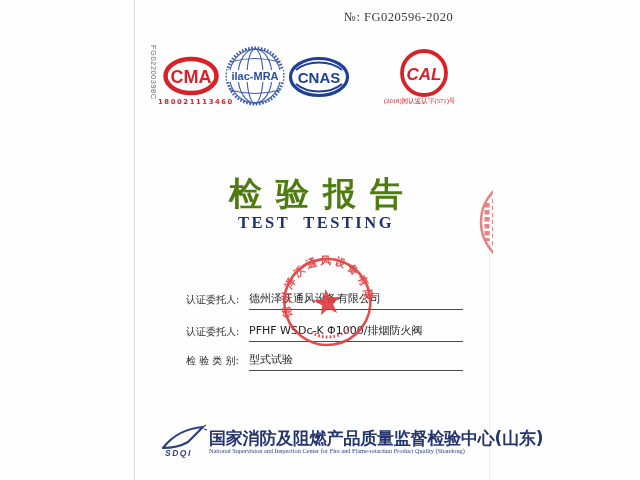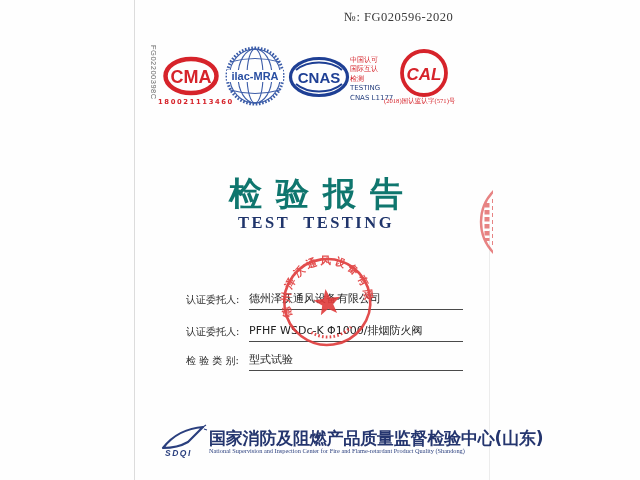--- a/index.html
+++ b/index.html
@@ -13,21 +13,21 @@
   .report-no{left:344px;top:10px;font-family:"Liberation Serif",serif;font-size:12.5px;color:#3a3a3a;letter-spacing:.5px;}
 
   .side-code{left:149px;top:45px;writing-mode:vertical-rl;font-size:7.5px;color:#6a6a6a;letter-spacing:.5px;font-family:"Liberation Sans",sans-serif;}
 
   .cma-num{left:158px;top:98px;width:62px;text-align:center;font-size:6.8px;color:#d6232a;letter-spacing:1.6px;font-weight:bold;}
   .cnas-cap{left:350px;top:56px;font-size:7px;line-height:9.4px;}
   .cnas-cap .cn{color:#d6232a;}
   .cnas-cap .en{color:#27407f;}
   .cal-note{left:384px;top:97px;font-size:6.6px;color:#d6232a;font-family:Liberation Serif, serif;}
 
-  .title-cn{left:135px;top:172px;width:362px;text-align:center;font-size:33px;font-weight:bold;color:#0f766e;letter-spacing:14px;text-indent:14px;}
+  .title-cn{left:135px;top:172px;width:362px;text-align:center;font-size:33px;font-weight:bold;color:#4d7c0f;letter-spacing:14px;text-indent:14px;}
   .title-en{left:135px;top:213px;width:362px;text-align:center;font-family:"Liberation Serif",serif;font-size:16.5px;font-weight:bold;color:#20356b;letter-spacing:2.5px;word-spacing:7px;}
 
   .field{left:186px;height:20px;}
   .field .lbl{position:absolute;left:0;top:2px;font-size:10px;color:#2b2b2b;white-space:nowrap;}
   .field .val{position:absolute;left:63px;top:0;width:214px;border-bottom:1.5px solid #4a4a4a;font-size:11px;color:#222;padding-bottom:3px;white-space:nowrap;}
   #row1{top:291px;}
   #row2{top:323px;}
   #row3{top:352px;}
 
   .stamp{left:279px;top:252px;opacity:.9;transform:rotate(-8deg);}
@@ -68,27 +68,20 @@
     <text x="31" y="35" text-anchor="middle" font-size="11" font-weight="bold" fill="#2a4fa2" font-family="Liberation Sans, sans-serif">ilac-MRA</text>
   </svg>
 
   <svg class="abs" style="left:288px;top:56px;" width="62" height="42" viewBox="0 0 62 42">
     <ellipse cx="31" cy="21" rx="28.5" ry="18.5" fill="none" stroke="#1e3f94" stroke-width="3.2"></ellipse>
     <path d="M 8 14 C 20 4, 42 4, 54 14" fill="none" stroke="#1e3f94" stroke-width="2"></path>
     <path d="M 8 28 C 20 38, 42 38, 54 28" fill="none" stroke="#1e3f94" stroke-width="2"></path>
     <text x="31" y="27" text-anchor="middle" font-size="15" font-weight="bold" fill="#1e3f94" font-family="Liberation Sans, sans-serif">CNAS</text>
   </svg>
 
-  <div class="abs cnas-cap">
-    <div class="cn">中国认可</div>
-    <div class="cn">国际互认</div>
-    <div class="cn">检测</div>
-    <div class="en">TESTING</div>
-    <div class="en">CNAS L1177</div>
-  </div>
 
   <svg class="abs" style="left:398px;top:48px;" width="52" height="52" viewBox="0 0 52 52">
     <circle cx="26" cy="25" r="22" fill="none" stroke="#d6232a" stroke-width="3.8"></circle>
     <text x="26" y="32" text-anchor="middle" font-size="17" font-weight="bold" font-style="italic" fill="#d6232a" font-family="Liberation Sans, sans-serif">CAL</text>
   </svg>
   <div class="abs cal-note">(2018)国认监认字(571)号</div>
 
   <div class="abs title-cn">检验报告</div>
   <div class="abs title-en">TEST TESTING</div>
 

